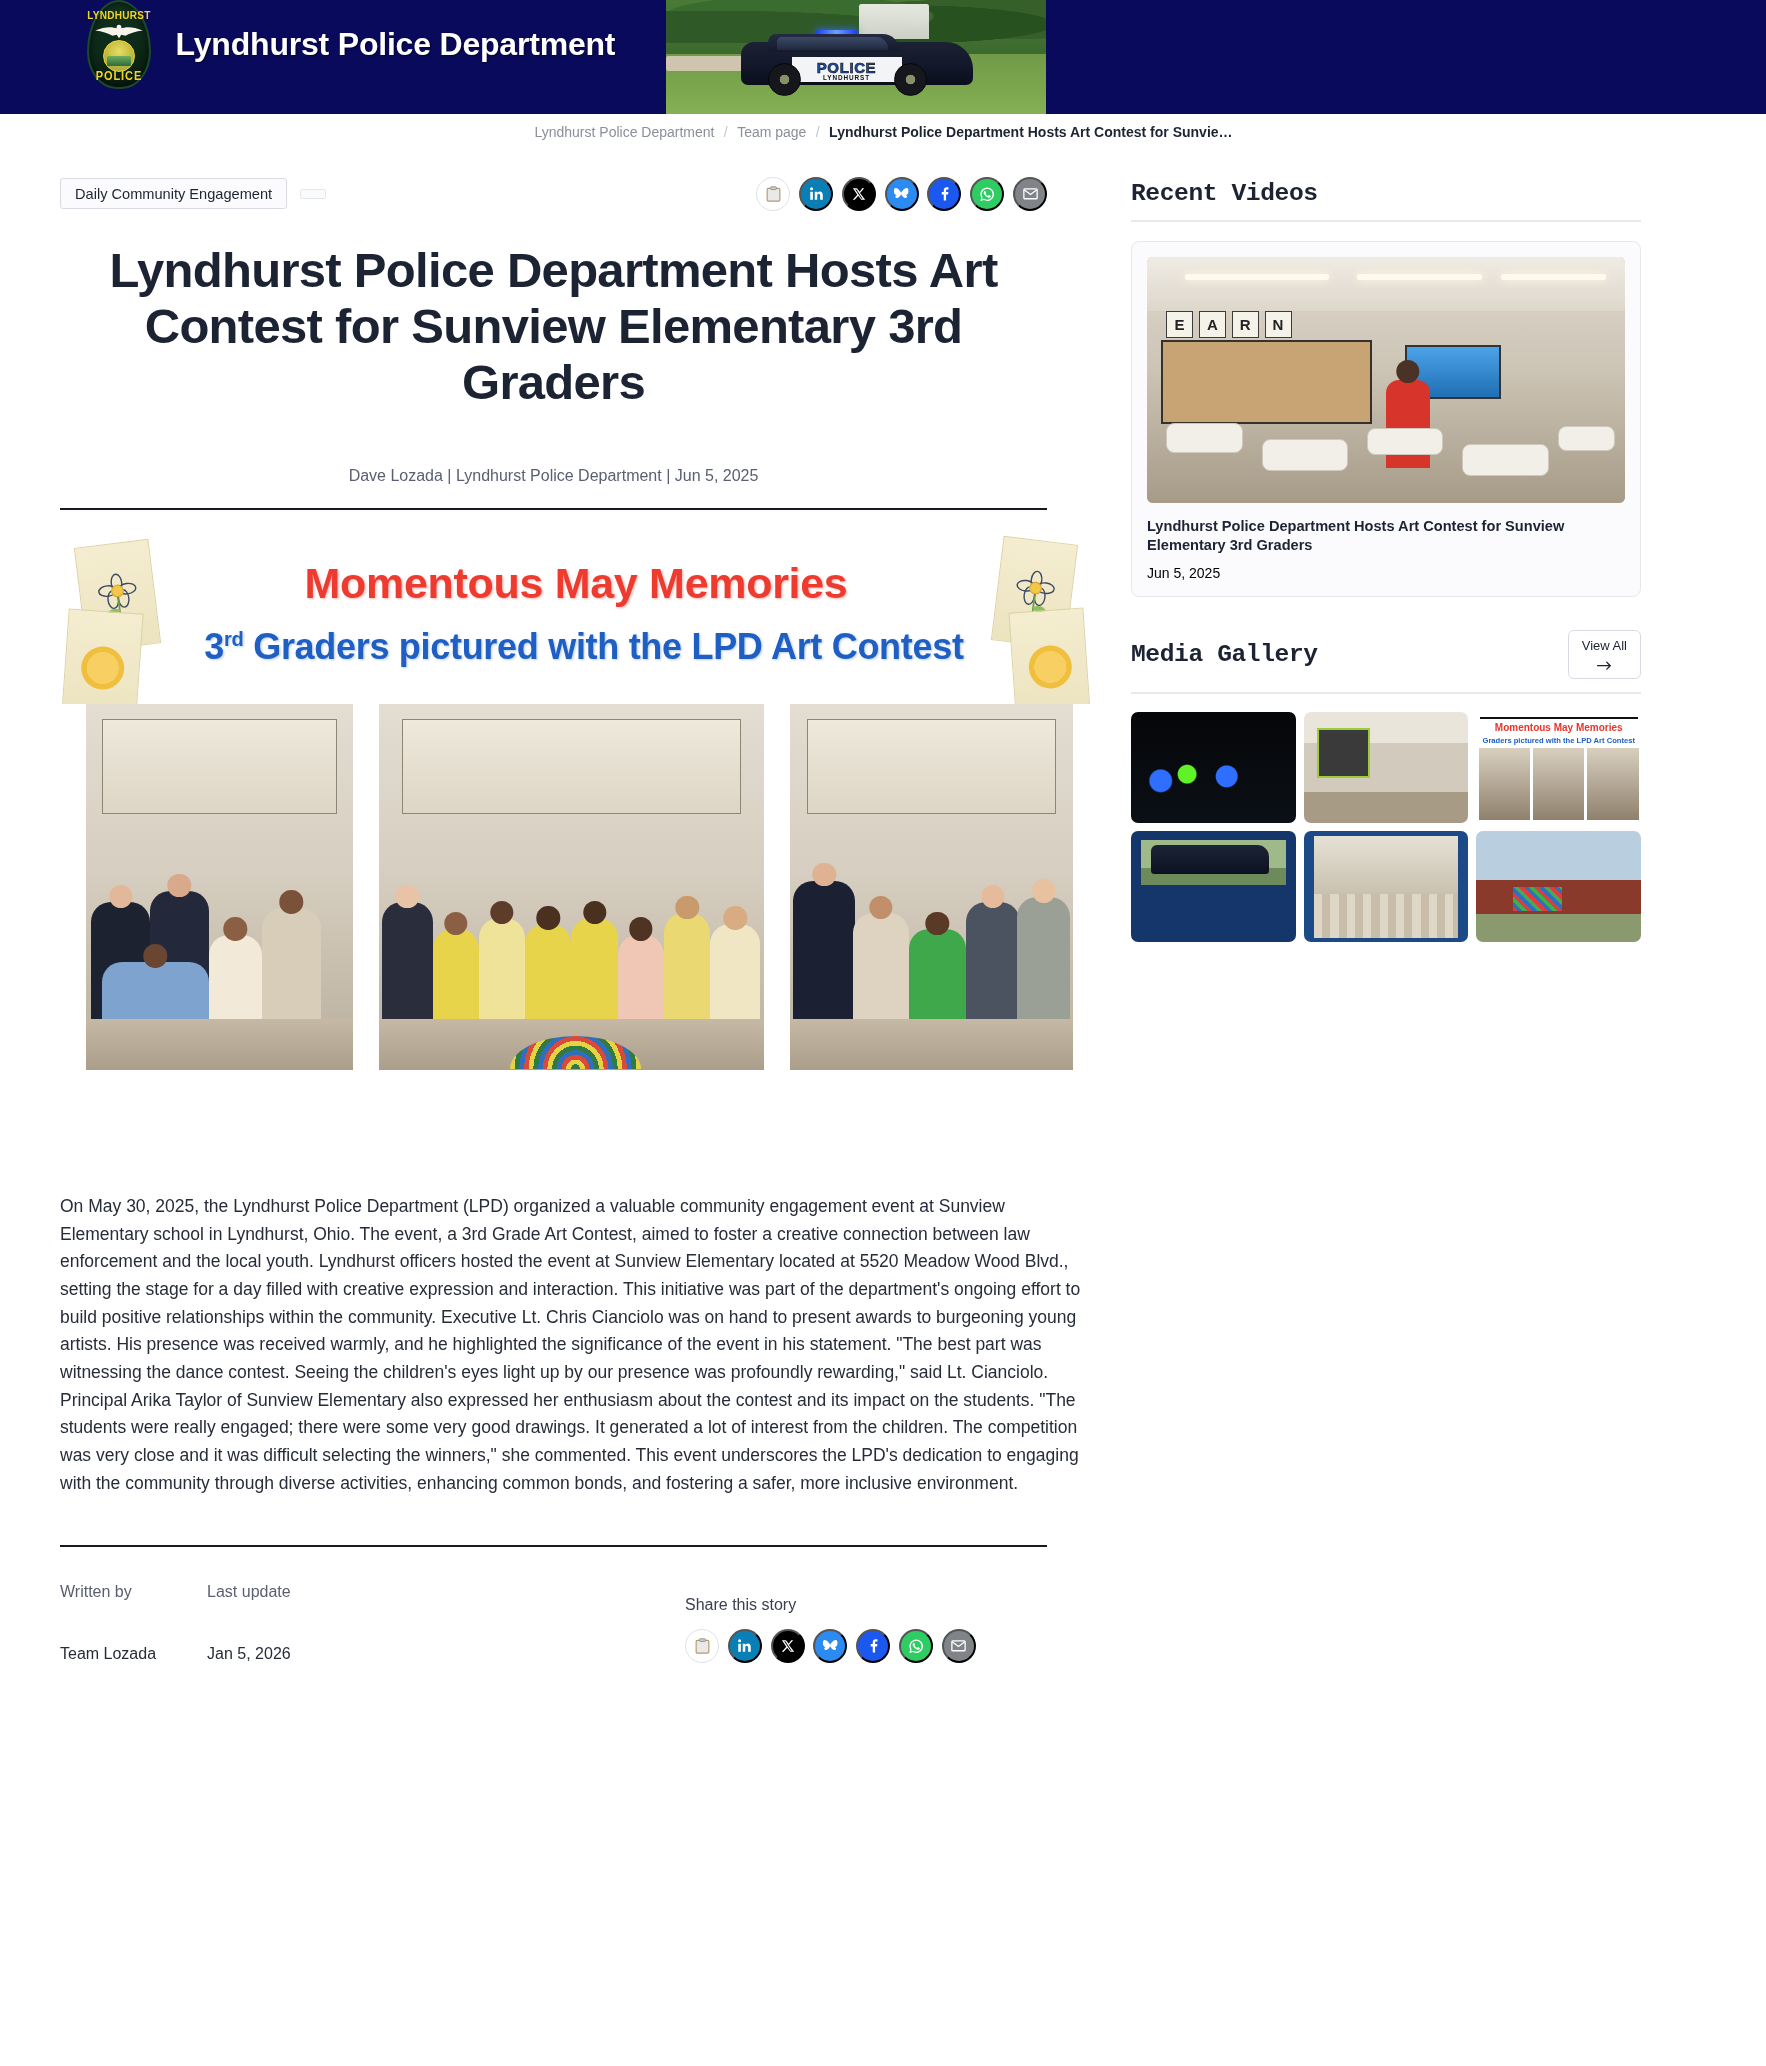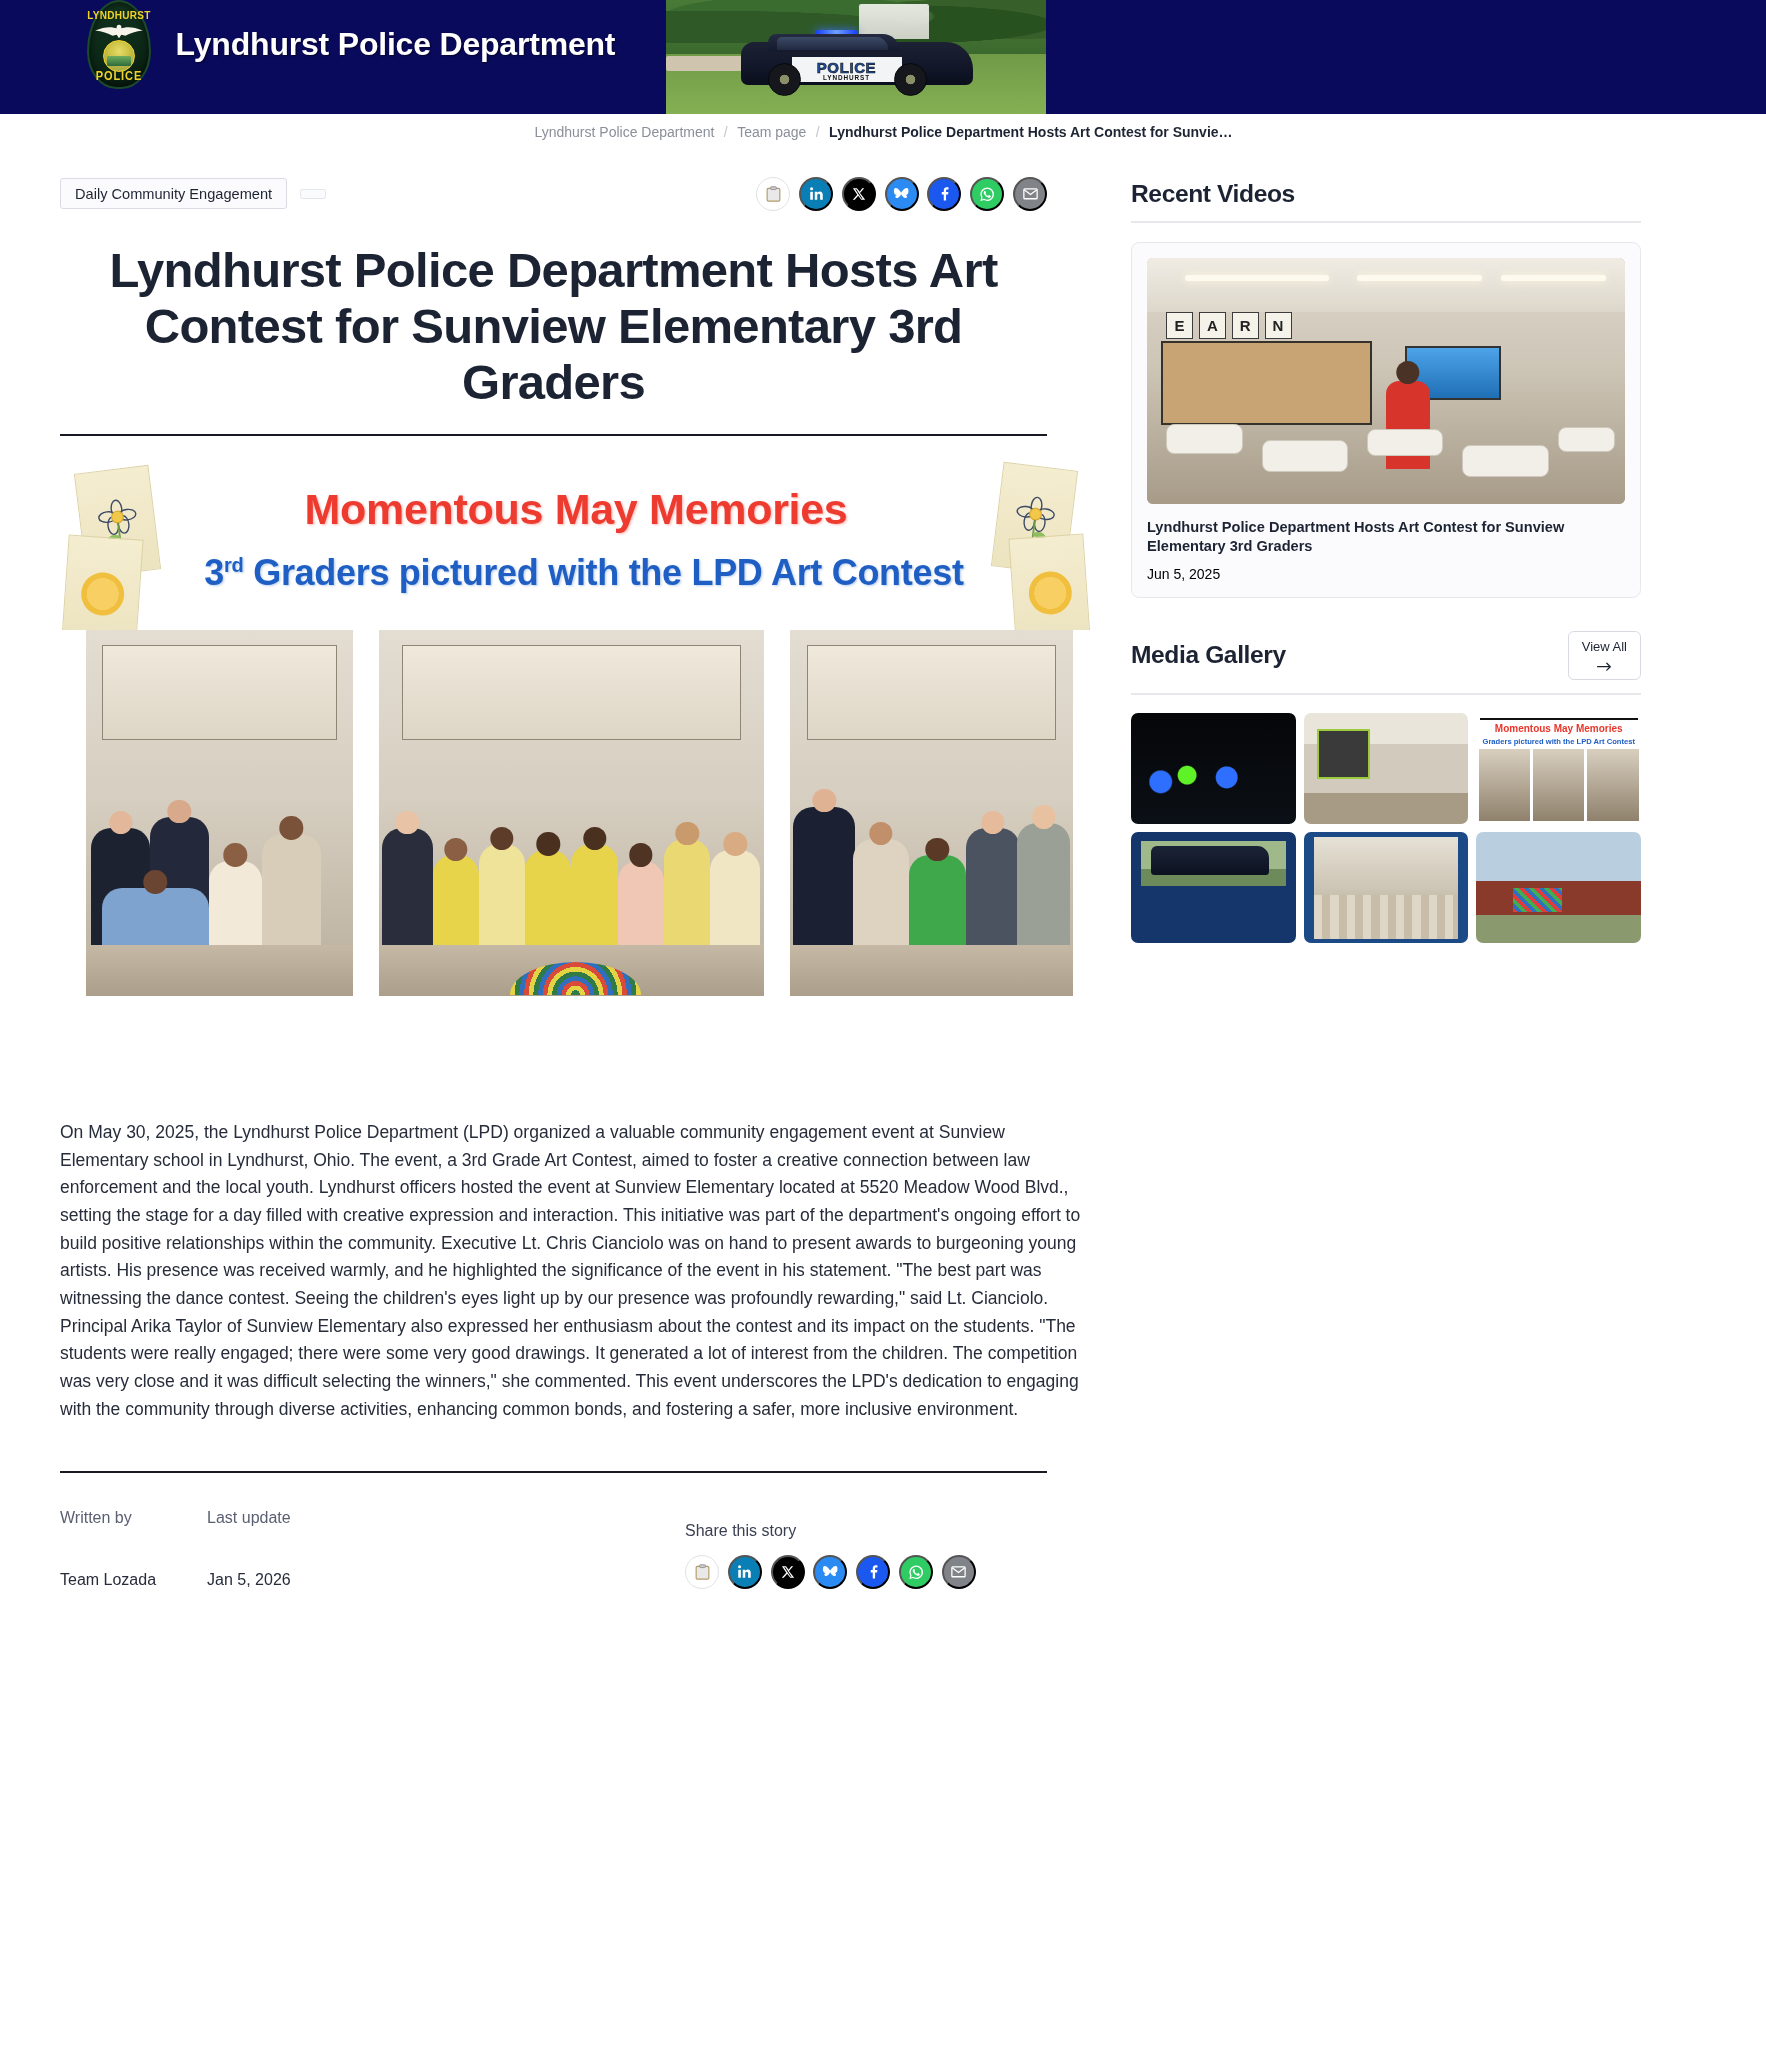--- a/index.html
+++ b/index.html
@@ -328,21 +328,21 @@
   .meta-label { font-size: 16px; color: #5a6072; }
   .meta-value { font-size: 16px; color: #272c3a; margin-top: 44px; }
   .share-block { margin-left: auto; width: 362px; }
   .share-title { font-size: 16px; color: #3a4052; margin-bottom: 15px; }
 
   
   .side-head {
     display: flex; align-items: center; justify-content: space-between;
     margin-top: 14px;
   }
-  .side-title { font-size: 24.6px; font-weight: bold; color: #1c2333; letter-spacing: -0.4px; }
+  .side-title { font-size: 24.6px; font-weight: bold; color: #1c2333; letter-spacing: -0.4px; font-family: Liberation Mono, monospace; }
   .view-all {
     display: inline-flex; align-items: center; gap: 8.2px;
     border: 0.6px solid #d7dae0; border-radius: 5.8px;
     padding: 7px 13px; font-size: 13px; color: #1c2333; background: #fff; flex-direction: column;
   }
   .side-rule { height: 1.8px; background: #e6e8ec; margin-top: 13px; }
 
   .video-card {
     margin-top: 18.7px;
     border: 0.6px solid #e6e8ec;
@@ -557,20 +557,21 @@
           <svg width="15" height="11.7" viewBox="0 0 26 20">
             <rect x="1.5" y="1.5" width="23" height="17" rx="1.5" fill="none" stroke="#fff" stroke-width="2.2"></rect>
             <path d="M2 3l11 8 11-8" fill="none" stroke="#fff" stroke-width="2.2"></path>
           </svg>
         </button>
       </div>
     </div>
 
     <h1 class="article-title">Lyndhurst Police Department Hosts Art Contest for Sunview Elementary 3rd Graders</h1>
 
+    <div class="byline">Dave Lozada | Lyndhurst Police Department | Jun 5, 2025</div>
 
     <div class="rule-thick"></div>
 
     <figure class="hero">
       <div class="hero-banner">
         <div class="note-card n1">
           <svg class="flower" viewBox="0 0 86 92">
             <g fill="none" stroke="#3c4a66" stroke-width="2.4">
               <ellipse cx="43" cy="20" rx="9" ry="15"></ellipse>
                 <ellipse cx="60" cy="32" rx="15" ry="9"></ellipse>

